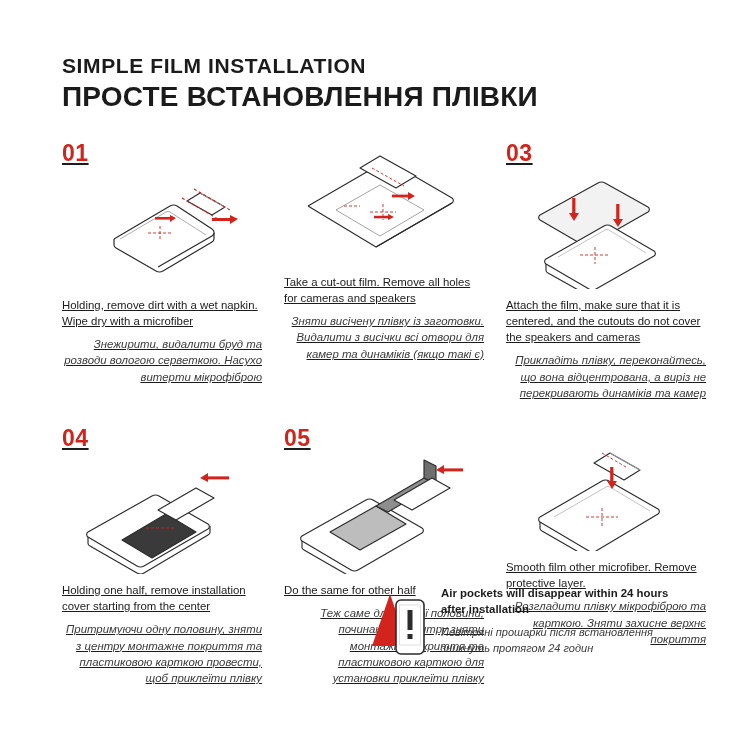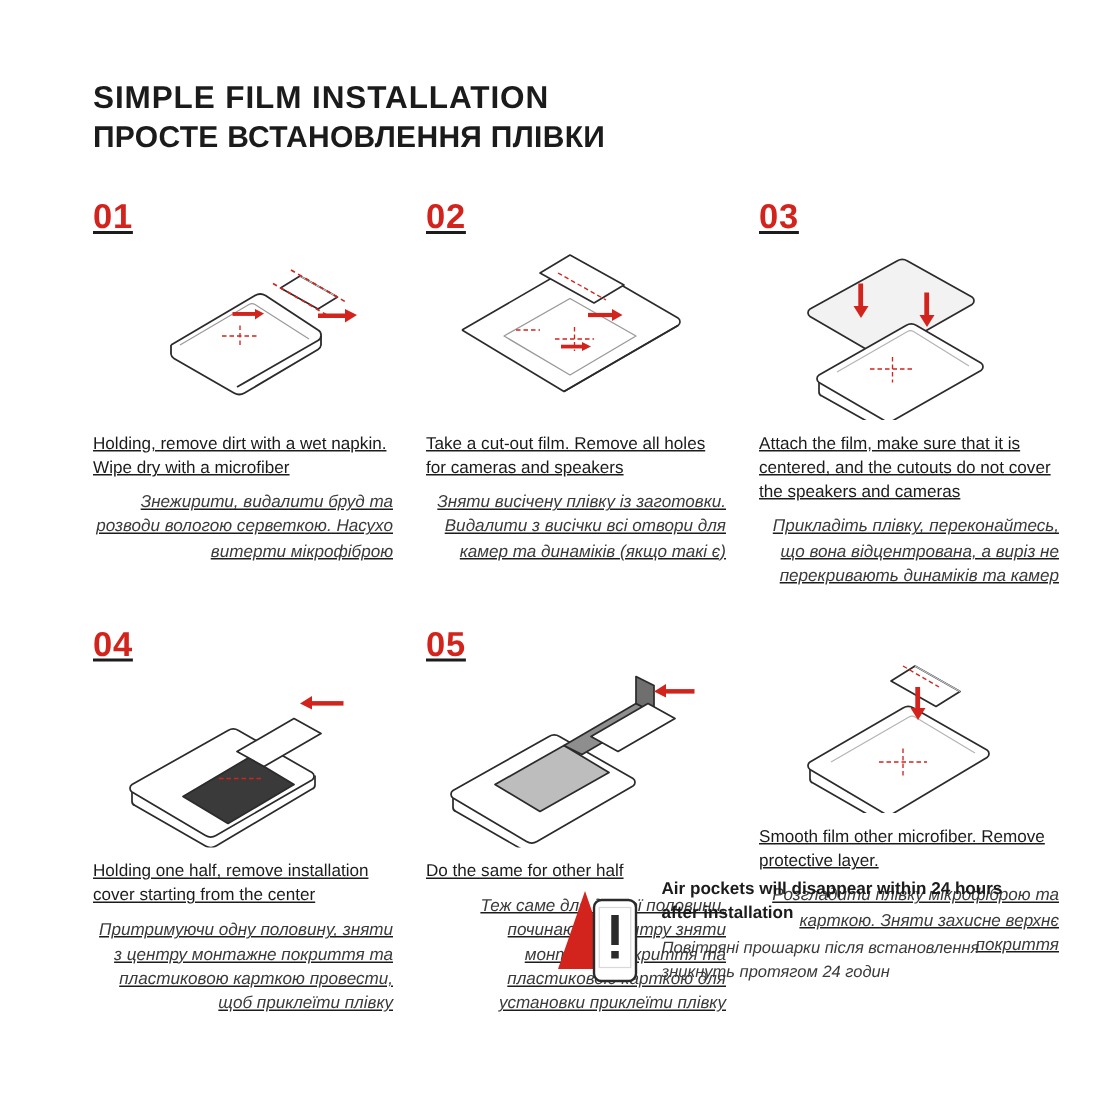--- a/index.html
+++ b/index.html
@@ -27,21 +27,21 @@
   }
   .title-en {
     font-size: 21px;
     font-weight: bold;
     letter-spacing: 0.6px;
     line-height: 1.12;
     margin: 0 0 3px 0;
     color: #1b1b1b;
   }
   .title-uk {
-    font-size: 20px;
+    font-size: 28px;
     font-weight: bold;
     letter-spacing: 0.2px;
     line-height: 1.12;
     margin: 0;
     color: #1b1b1b;
   }
   
   .grid {
     display: grid;
     grid-template-columns: 1fr 1fr 1fr;
@@ -158,21 +158,20 @@
             <path d="M108 44 L114 47 L108 51 Z"></path>
             <rect x="93" y="46" width="16" height="2.6"></rect>
           </g>
         </svg>
       </div>
       <p class="text-en">Holding, remove dirt with a wet napkin. Wipe dry with a microfiber</p>
       <p class="text-uk">Знежирити, видалити бруд та розводи вологою серветкою. Насухо витерти мікрофіброю</p>
     </div>
 
     <div class="step">
-      <div class="step-num">02</div>
       <div class="art">
         <svg width="200" height="118" viewBox="0 0 200 118">
           <g fill="none" stroke="#2b2b2b" stroke-width="1.1" stroke-linejoin="round">
 
             <path d="M24 84 L100 40 a6 6 0 0 1 6 0 L168 76 a3 3 0 0 1 0 5 L92 125" transform="translate(0,-26)"></path>
             <path d="M24 58 L92 99 L168 55" stroke="#2b2b2b" stroke-width="1.1"></path>
 
             <path d="M52 62 L96 37 L140 62 L96 88 Z" stroke="#9a9a9a" stroke-width="0.9"></path>
 
             <path d="M96 8 L132 28 L112 40 L76 20 Z" stroke="#2b2b2b" stroke-width="1.1" fill="#ffffff"></path>

